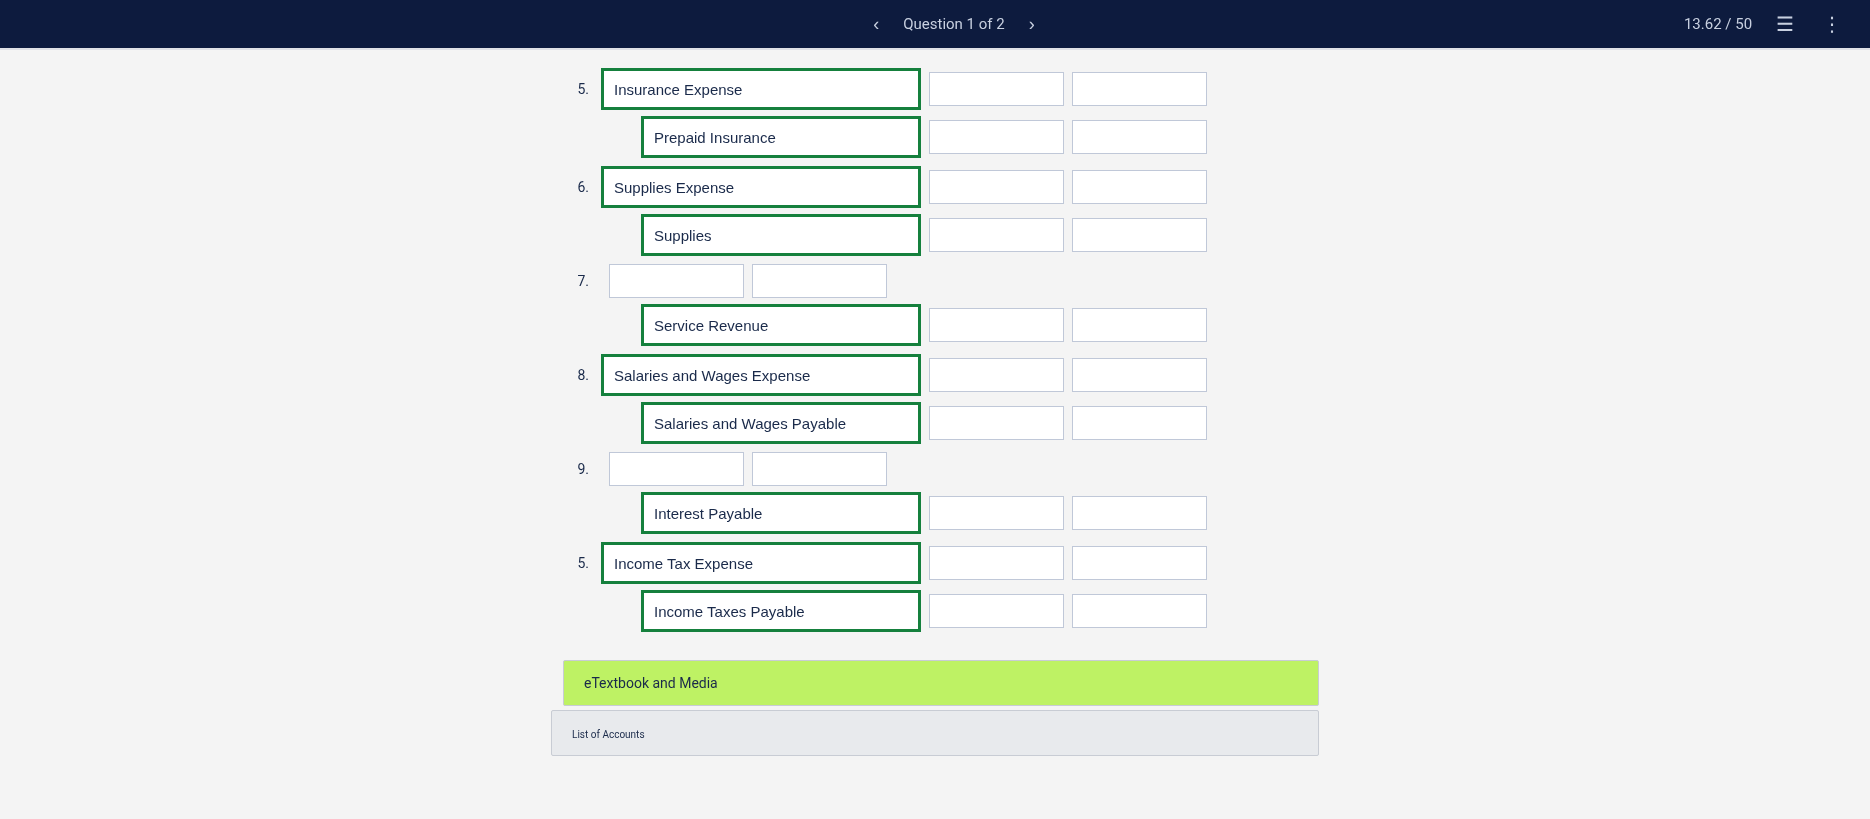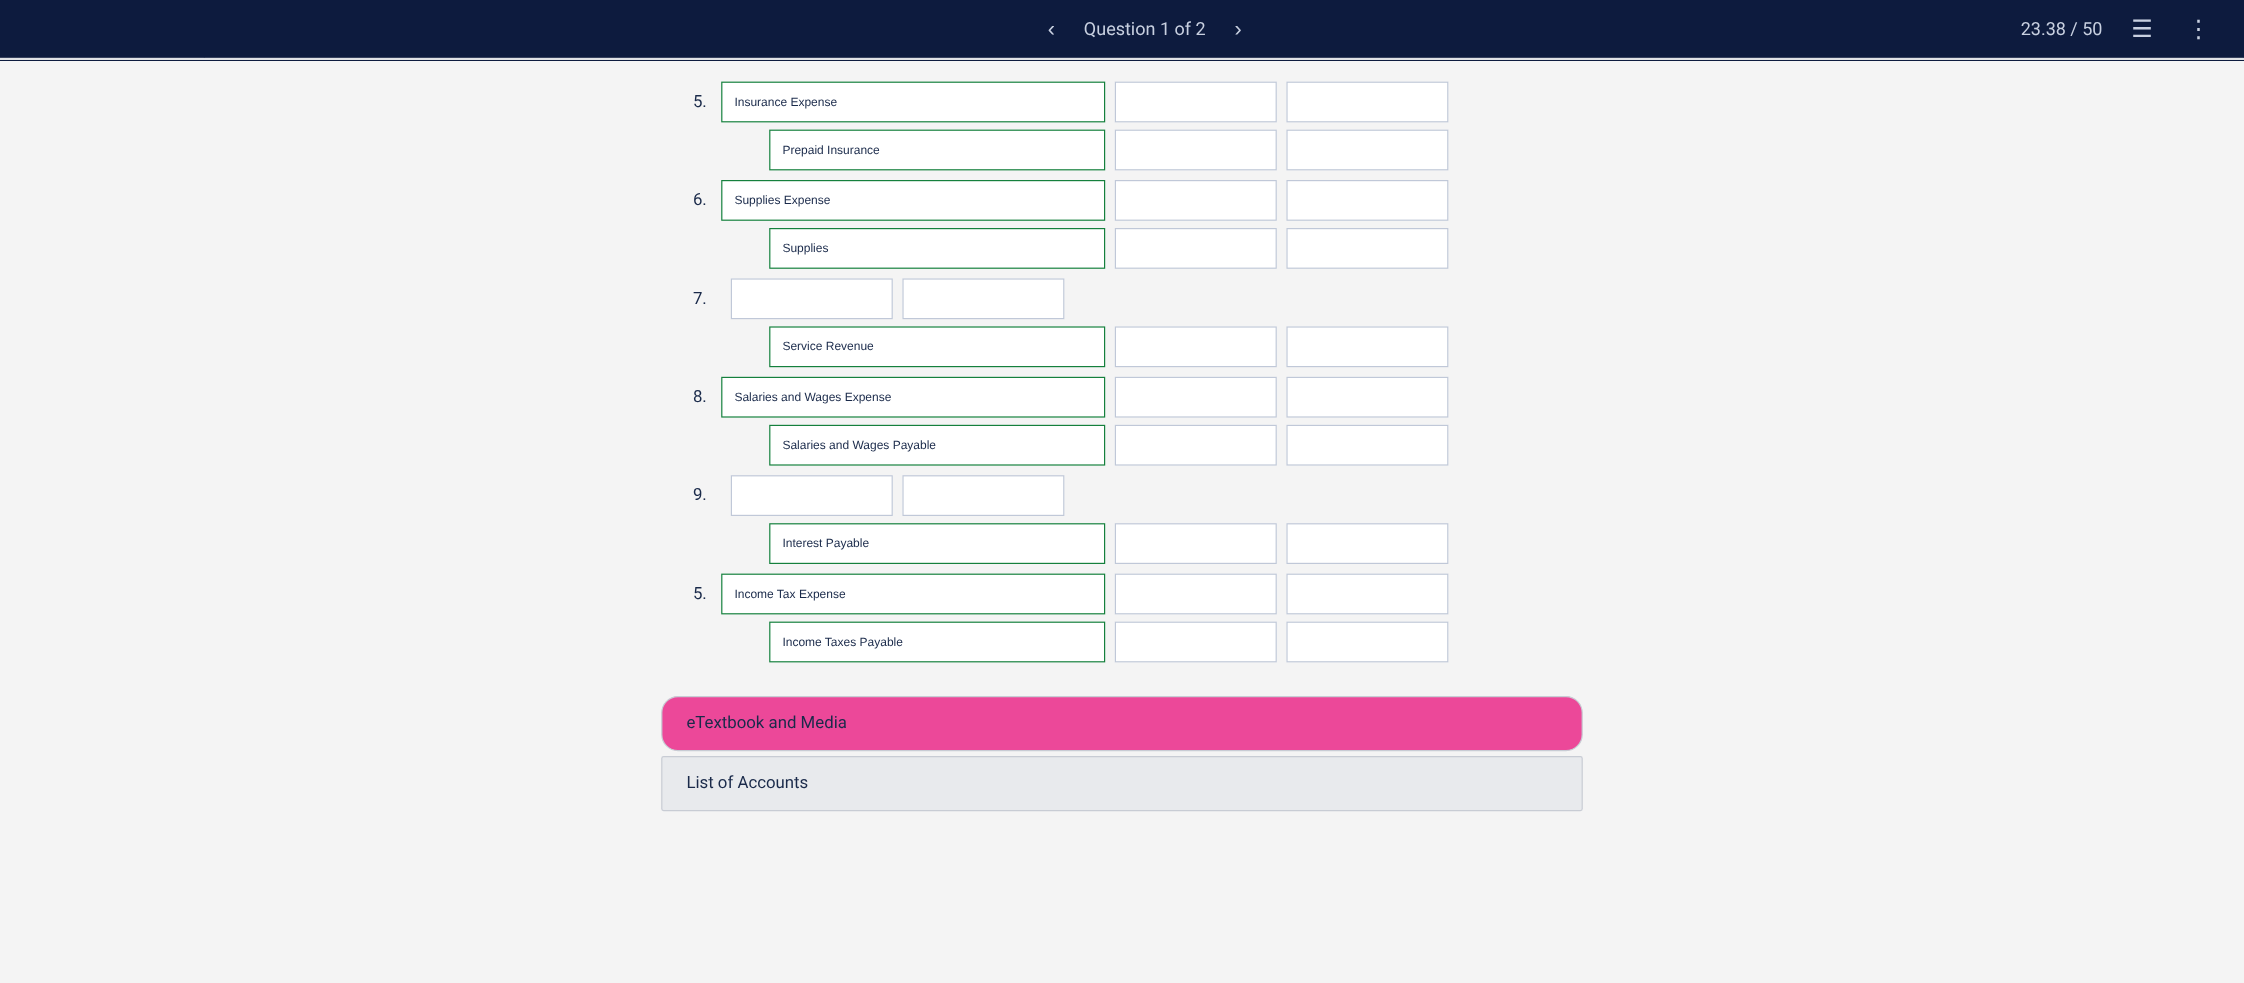--- a/index.html
+++ b/index.html
@@ -99,24 +99,24 @@
       flex-shrink: 0;
     }
 
     .account-field {
       width: 320px;
       flex-shrink: 0;
     }
 
     .account-input {
       width: 100%;
-      border: 1px solid #15803d;
+      border: 3px solid #15803d;
       background: #fff;
-      padding: 6px 10px;
-      font-size: 10px;
+      padding: 18px 10px;
+      font-size: 15px;
       color: #1a2a4a;
       outline: none;
       height: 34px;
     }
 
     .amount-field {
       width: 135px;
       flex-shrink: 0;
       margin-left: 8px;
     }
@@ -135,42 +135,43 @@
     .credit-row .account-input {
     }
 
     .credit-row .account-field {
       margin-left: 40px;
       width: 280px;
     }
 
     
     .etextbook-section {
-      background-color: #ec4899;
+      background-color: #bef264;
       border: 1px solid #c8ccd4;
       padding: 14px 20px;
       margin-top: 20px;
-      border-radius: 14px;
+      border-radius: 2px;
+      margin-left: 12px;
     }
 
     .etextbook-label {
       font-size: 14px;
       color: #1a2a4a;
     }
 
     .list-of-accounts-section {
       background-color: #e8eaed;
       border: 1px solid #c8ccd4;
       padding: 14px 20px;
       margin-top: 4px;
       border-radius: 2px;
     }
 
     .list-of-accounts-label {
-      font-size: 14px;
+      font-size: 10px;
       color: #1a2a4a;
     }
 
     
     .top-bar-border {
       height: 2px;
       background: #e0e2e6;
       position: fixed;
       top: 48px;
       left: 0;
@@ -182,21 +183,21 @@
 <body>
 
 <div class="top-bar">
   <div style="width: 200px;"></div>
   <div class="top-bar-center">
     <button class="nav-arrow">‹</button>
     <span>Question 1 of 2</span>
     <button class="nav-arrow">›</button>
   </div>
   <div class="top-bar-right">
-    <span>23.38 / 50</span>
+    <span>13.62 / 50</span>
     <button class="icon-btn">
       <span>☰</span>
     </button>
     <button class="icon-btn">
       <span>⋮</span>
     </button>
   </div>
 </div>
 
 <div class="top-bar-border"></div>

